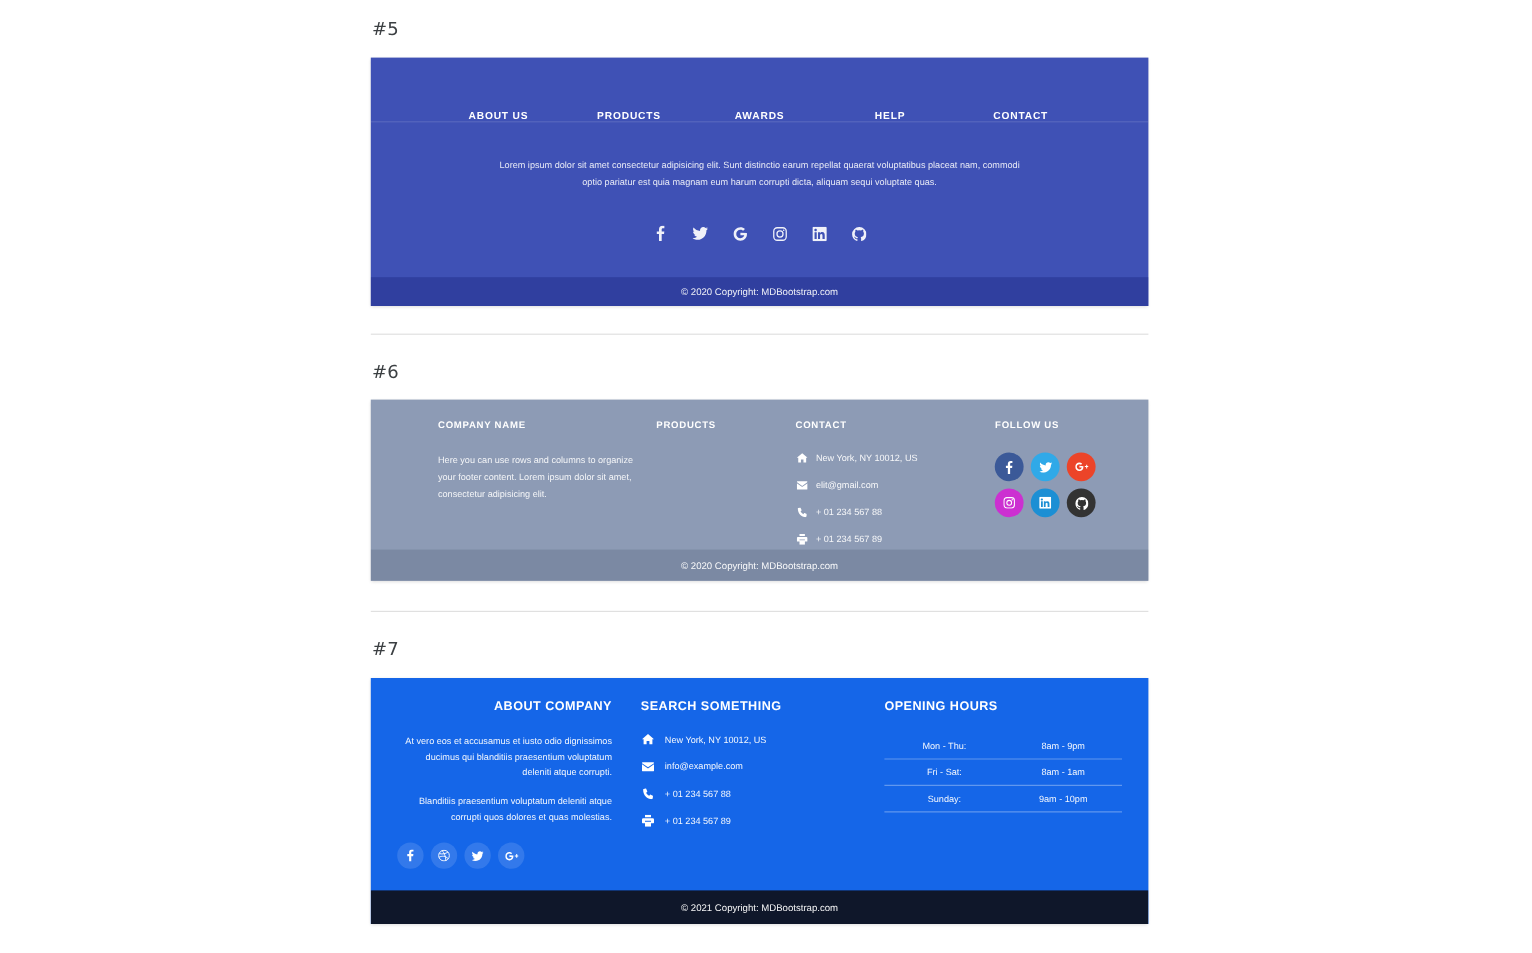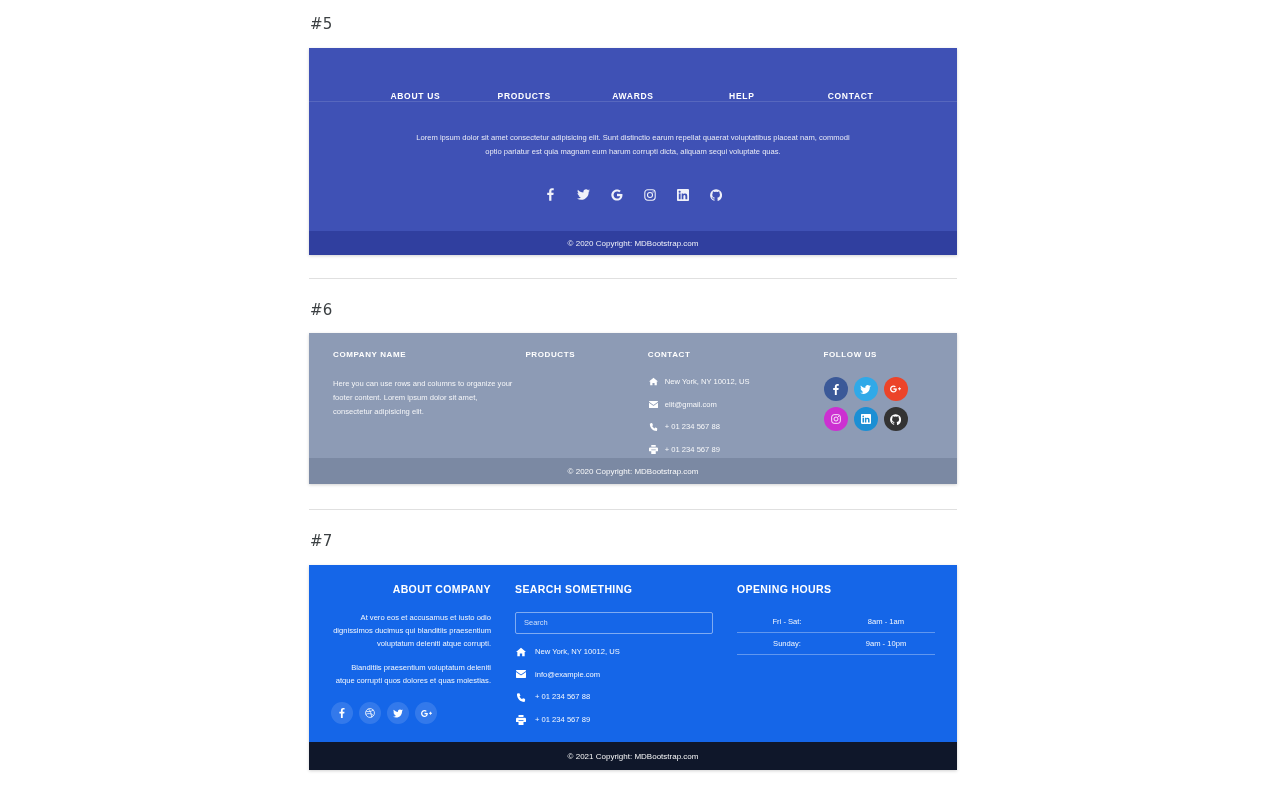--- a/index.html
+++ b/index.html
@@ -93,21 +93,21 @@
     height: 24px;
     background: #303f9f;
     display: flex;
     align-items: center;
     justify-content: center;
     color: rgba(255,255,255,.92);
     font-size: 8px;
   }
 
   
-  #footer6 { top: 333px; height: 151px; background: #8d9bb5; }
+  #footer6 { top: 333px; height: 151px; background: #8d9bb5; padding-left: 32px; }
   #footer6 .cols {
     display: flex;
     padding: 17px 24px 0 24px;
   }
   #footer6 .col { padding-right: 10px; }
   #footer6 .c1 { width: 208px; }
   #footer6 .c2 { width: 132px; }
   #footer6 .c3 { width: 190px; }
   #footer6 .c4 { width: 118px; }
   #footer6 h4 {
@@ -433,21 +433,20 @@
           <a href="#" class="sbtn">
             <svg width="11" height="9" viewBox="0 0 22 18" fill="currentColor">
                 <path d="M7 7.3v3h3.9c-.2 1.1-1.2 3.1-3.9 3.1-2.4 0-4.3-2-4.3-4.4s1.9-4.4 4.3-4.4c1.3 0 2.2.6 2.7 1.1l1.9-1.8C10.4 2.7 8.9 2 7 2 3.1 2 0 5.1 0 9s3.1 7 7 7c4 0 6.7-2.8 6.7-6.8 0-.5 0-.8-.1-1.2L7 7.3zM20 7.7V5.4h-1.7v2.3H16v1.7h2.3v2.3H20V9.4h2.3V7.7H20z"></path>
               </svg>
           </a>
         </div>
       </div>
 
       <div class="col c2">
         <h4>SEARCH SOMETHING</h4>
-        <input class="search-box" type="text" placeholder="Search" style="">
         <div class="contact-list">
           <div class="citem">
             <span class="ci-ic">
               <svg width="10" height="10" viewBox="0 0 18 18" fill="currentColor">
                   <path d="M9 1.3 0 9.1h2.4v7.6h4.5v-4.9h4.2v4.9h4.5V9.1H18L9 1.3z"></path>
                 </svg>
             </span>
             <span>New York, NY 10012, US</span>
           </div>
           <div class="citem">
@@ -474,20 +473,24 @@
             </span>
             <span>+ 01 234 567 89</span>
           </div>
         </div>
       </div>
 
       <div class="col c3">
         <h4>OPENING HOURS</h4>
         <div class="hours">
           <div class="hrow">
+            <span class="d">Mon - Thu:</span>
+            <span class="t">8am - 9pm</span>
+          </div>
+          <div class="hrow">
             <span class="d">Fri - Sat:</span>
             <span class="t">8am - 1am</span>
           </div>
           <div class="hrow">
             <span class="d">Sunday:</span>
             <span class="t">9am - 10pm</span>
           </div>
         </div>
       </div>
     </div>

